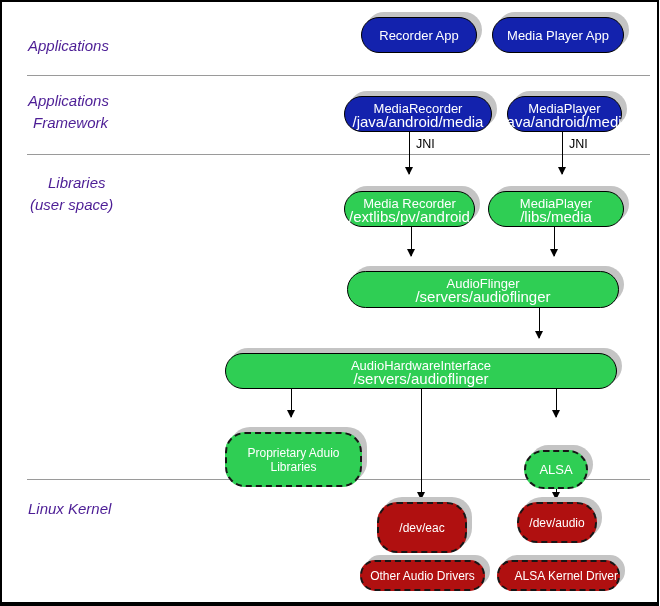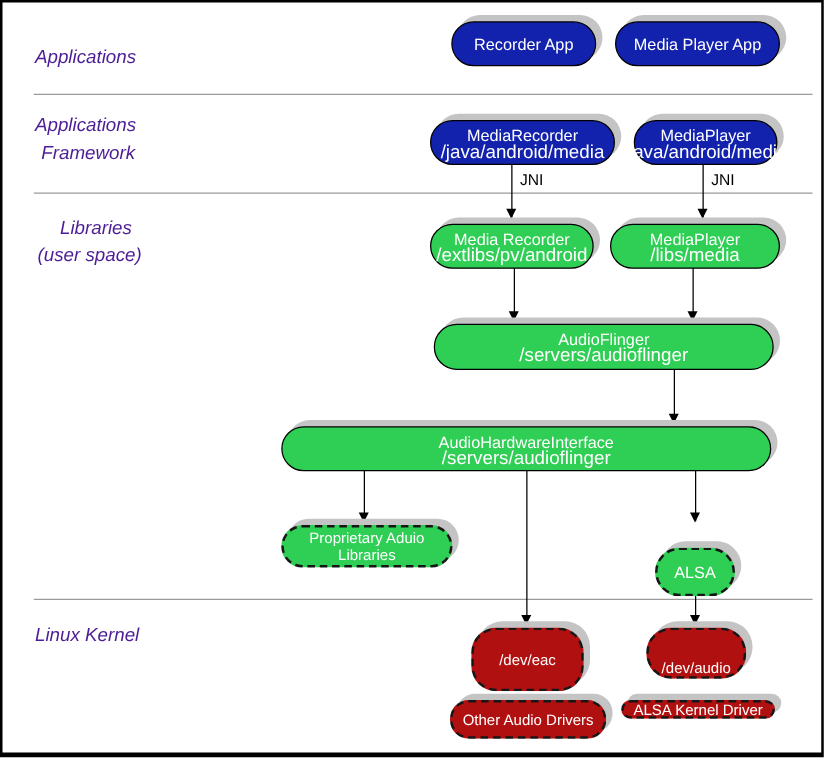--- a/index.html
+++ b/index.html
@@ -29,21 +29,21 @@
     position:absolute;
     box-sizing:border-box;
     border:1.6px solid #000;
     border-radius:20px;
     box-shadow:5px -5px 0 #c4c4c4;
     display:flex;flex-direction:column;
     align-items:center;justify-content:center;
     color:#fff;text-align:center;
   }
   .blue{background:#1322AD;}
-  .green{background:#2FCE54;}
+  .green{background:#2FCE54;margin-top:12px;}
   .red{background:#B01010;}
   .dashed{border:2px dashed #161616;}
   .title{font-size:13px;line-height:15px;}
   .title-sm{font-size:12px;line-height:14px;}
   .path{font-size:15px;line-height:12px;}
   .arrow{
     position:absolute;
     width:0;
     border-left:1.3px solid #000;
   }
@@ -122,34 +122,34 @@
   <div class="node green" style="left:345px;top:257px;width:272px;height:37px;">
     <span class="title">AudioFlinger</span>
     <span class="path">/servers/audioflinger</span>
   </div>
 
   <div class="node green" style="left:223px;top:339px;width:392px;height:36px;">
     <span class="title">AudioHardwareInterface</span>
     <span class="path">/servers/audioflinger</span>
   </div>
 
-  <div class="node green dashed" style="left:223px;top:418px;width:137px;height:34px;padding:0 10px;">
+  <div class="node green dashed" style="left:223px;top:418px;width:137px;height:55px;padding:0 10px;">
     <span class="title-sm">Proprietary Aduio Libraries</span>
   </div>
   <div class="node green dashed" style="left:522px;top:436px;width:64px;height:39px;">
     <span class="title">ALSA</span>
   </div>
 
   <div class="node red dashed" style="left:375px;top:500px;width:90px;height:51px;">
     <span class="title-sm">/dev/eac</span>
   </div>
-  <div class="node red dashed" style="left:515px;top:500px;width:80px;height:41px;justify-content:flex-end;">
+  <div class="node red dashed" style="left:515px;top:500px;width:80px;height:41px;">
     <span class="title-sm">/dev/audio</span>
   </div>
 
   <div class="node red dashed" style="left:358px;top:558px;width:125px;height:31px;border-radius:15px;">
     <span class="title-sm">Other Audio Drivers</span>
   </div>
-  <div class="node red dashed" style="left:495px;top:558px;width:123px;height:15px;border-radius:15px;">
+  <div class="node red dashed" style="left:495px;top:558px;width:123px;height:31px;border-radius:15px;align-items:flex-end;">
     <span class="title-sm">ALSA Kernel Driver</span>
   </div>
 
 </div>
 
 </body></html>

